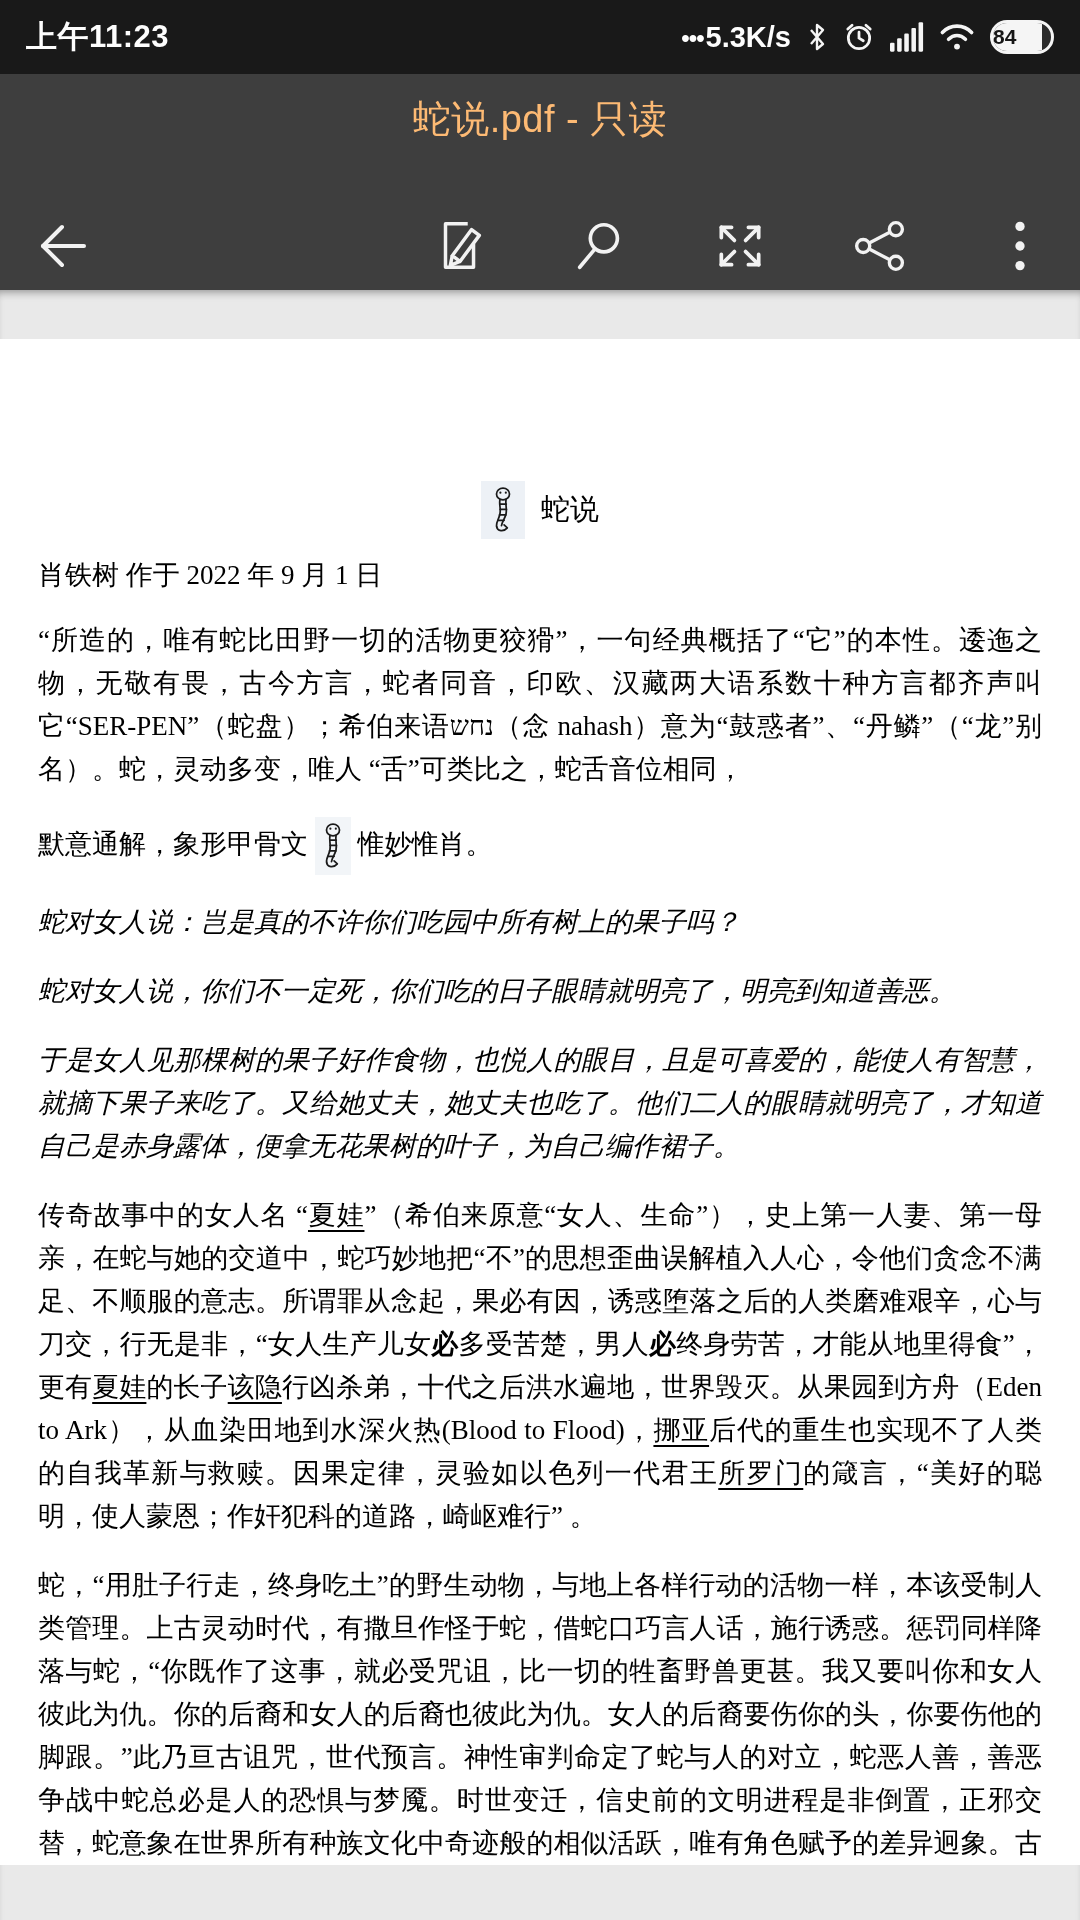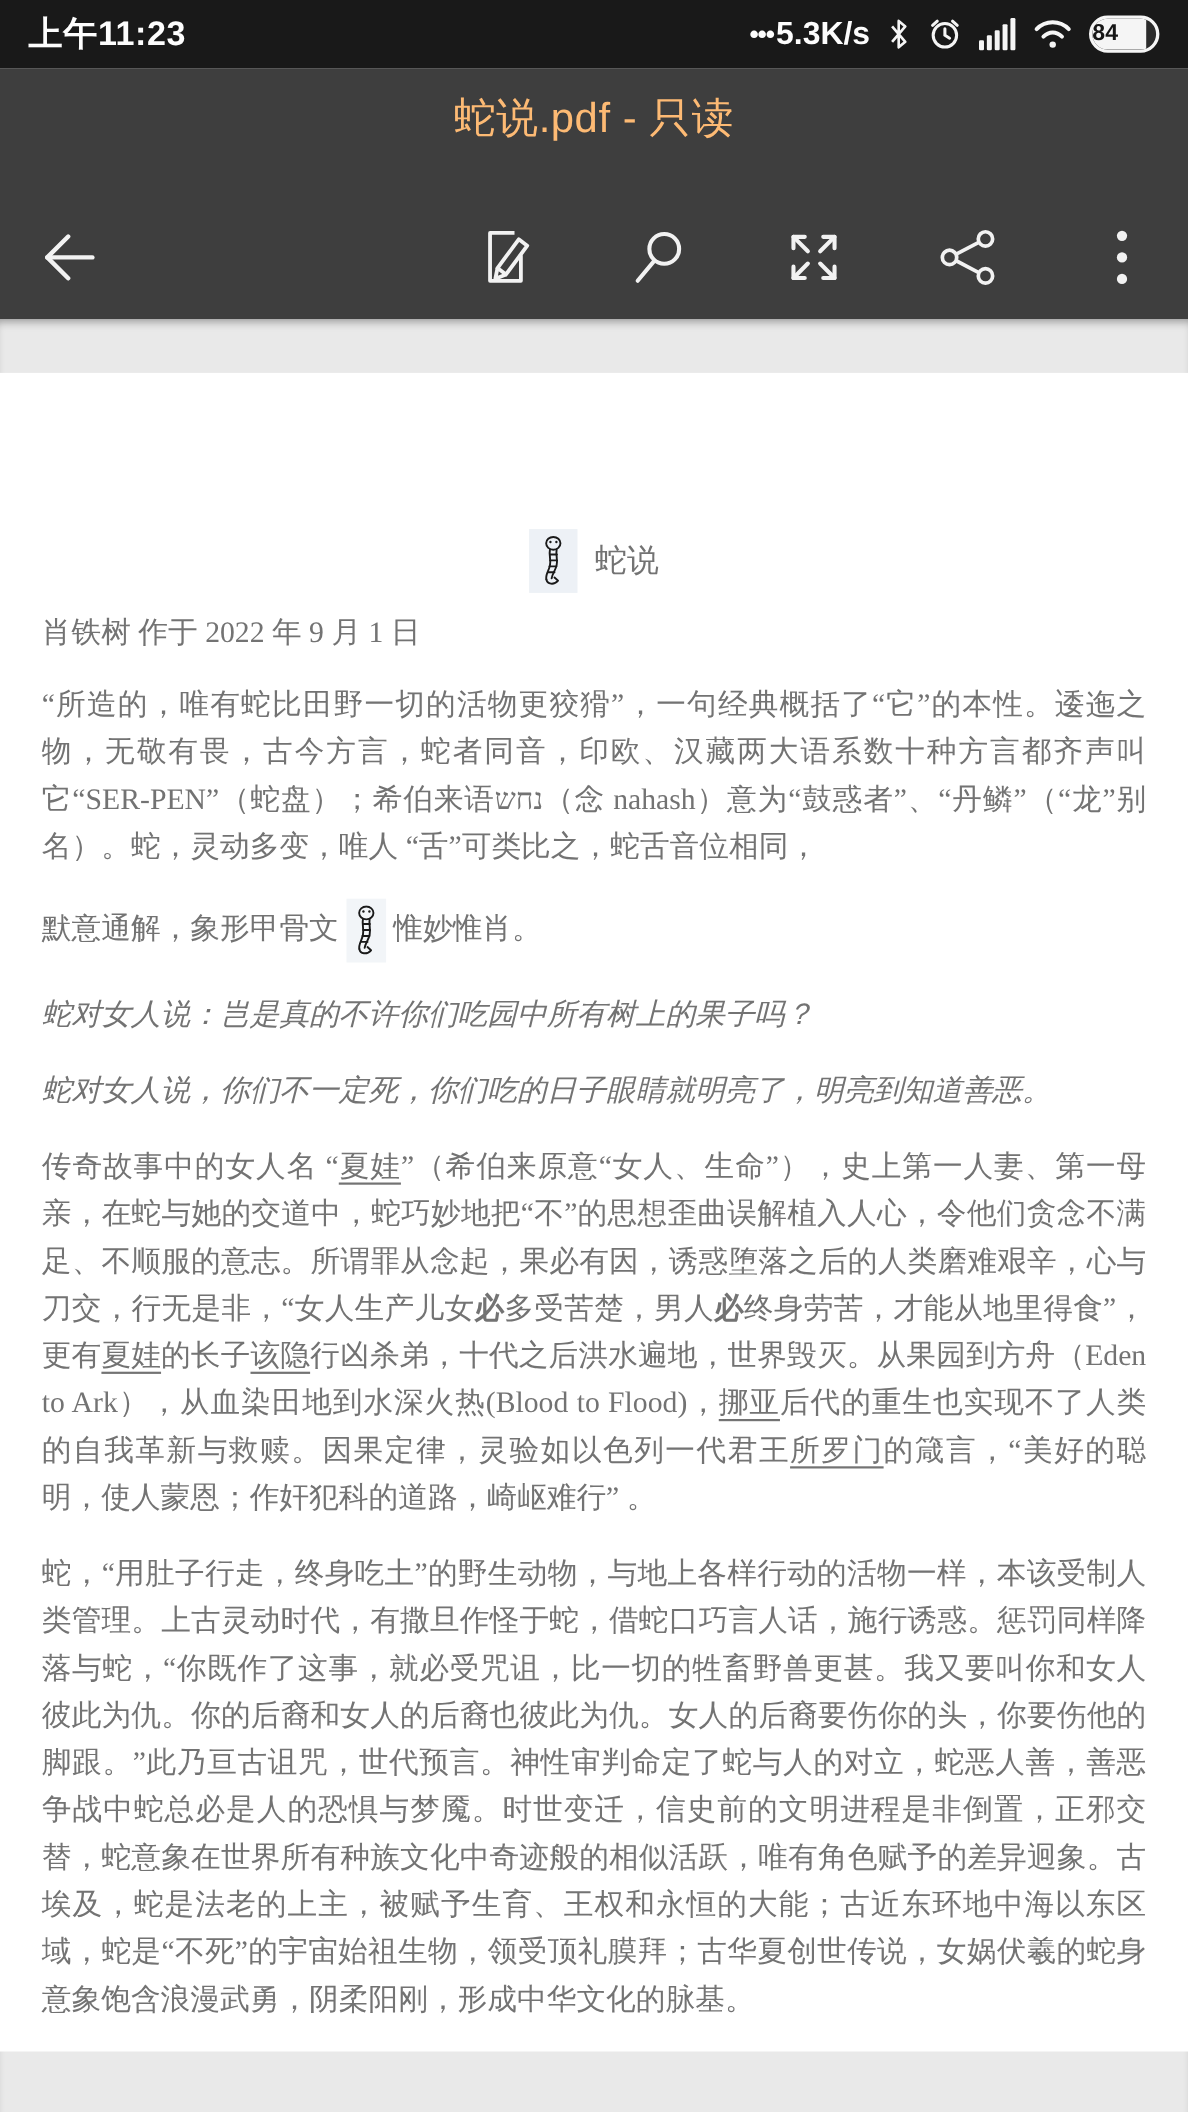--- a/index.html
+++ b/index.html
@@ -3,21 +3,21 @@
 <meta charset="utf-8">
 <style>
   html,body{margin:0;padding:0;}
   body{
     width:1080px;height:1920px;overflow:hidden;position:relative;
     background:#e9e9e9;font-family:"Liberation Sans",sans-serif;
     -webkit-font-smoothing:antialiased;
   }
   
   .status-bar{
-    height:62px;background:#191919;color:#fdfdfd;
+    height:74px;background:#191919;color:#fdfdfd;
     display:flex;align-items:center;justify-content:space-between;
     padding:0 26px;box-sizing:border-box;gap:44px;
   }
   .status-time{font-size:31px;font-weight:700;letter-spacing:.5px;}
   .status-right{display:flex;align-items:center;gap:15px;}
   .net-group{display:flex;align-items:flex-end;font-size:29px;font-weight:700;}
   .net-dots{font-size:24px;letter-spacing:-1px;line-height:1;margin-right:2px;transform:translateY(-4px);}
   .status-icon{display:inline-flex;align-items:center;}
   .battery{
     position:relative;width:64px;height:34px;border:3px solid #f5f5f5;border-radius:18px;
@@ -46,21 +46,21 @@
   .icon-btn.first-action{margin-left:auto;}
   .icon-btn svg{display:block;}
   
   .canvas{
     position:absolute;top:290px;left:0;right:0;bottom:0;background:#e9e9e9;
     box-shadow:inset 0 7px 9px -5px rgba(0,0,0,.38);
   }
   .page{
     margin-top:49px;height:1526px;background:#ffffff;
     padding:0 38px;box-sizing:border-box;overflow:hidden;
-    font-family:"Liberation Serif","DejaVu Serif",serif;color:#737373;
+    font-family:"Liberation Serif","DejaVu Serif",serif;color:#000000;
   }
   .doc-title{margin-top:142px;text-align:center;display:flex;align-items:center;justify-content:center;gap:16px;}
   .doc-title-text{font-size:29px;}
   .glyph-box{display:inline-flex;align-items:center;justify-content:center;background:#edf1f6;}
   .title-glyph-slot .glyph-box{width:44px;height:58px;}
   .inline-glyph{width:36px;height:58px;vertical-align:-16px;background:#f2f5f8;}
   .byline{margin:18px 0 0;font-size:27px;}
   .para{margin:26px 0 0;font-size:27px;line-height:43px;text-align:justify;}
   .para.italic{font-style:italic;}
   .para .u{text-decoration:underline;text-underline-offset:6px;text-decoration-thickness:2px;}
@@ -196,17 +196,18 @@
       <path d="M14.8,11.3 C14,16 15.8,19.5 14.8,24.5 C13.9,29 11.2,31.5 10.6,35.5"></path>
       <path d="M6.2,36.5 C6.8,40.5 12.5,41.5 16,37.5 L13,34.8"></path>
       <path d="M9.2,15.5 L15,15.5"></path>
       <path d="M9.4,20.5 L15.2,20.5"></path>
       <path d="M8.8,25.5 L14.6,25.5"></path>
       <path d="M7.4,30.5 L13,30.5"></path>
     </svg>
   </span><span> 惟妙惟肖。</span></p>
         <p class="para italic"><span>蛇对女人说：岂是真的不许你们吃园中所有树上的果子吗？</span></p>
         <p class="para italic"><span>蛇对女人说，你们不一定死，你们吃的日子眼睛就明亮了，明亮到知道善恶。</span></p>
+        <p class="para italic"><span>于是女人见那棵树的果子好作食物，也悦人的眼目，且是可喜爱的，能使人有智慧，就摘下果子来吃了。又给她丈夫，她丈夫也吃了。他们二人的眼睛就明亮了，才知道自己是赤身露体，便拿无花果树的叶子，为自己编作裙子。</span></p>
         <p class="para"><span>传奇故事中的女人名 “</span><span class="u">夏娃</span><span>”（希伯来原意“女人、生命”），史上第一人妻、第一母亲，在蛇与她的交道中，蛇巧妙地把“不”的思想歪曲误解植入人心，令他们贪念不满足、不顺服的意志。所谓罪从念起，果必有因，诱惑堕落之后的人类磨难艰辛，心与刀交，行无是非，“女人生产儿女</span><span class="b">必</span><span>多受苦楚，男人</span><span class="b">必</span><span>终身劳苦，才能从地里得食”，更有</span><span class="u">夏娃</span><span>的长子</span><span class="u">该隐</span><span>行凶杀弟，十代之后洪水遍地，世界毁灭。从果园到方舟（Eden to Ark），从血染田地到水深火热(Blood to Flood)，</span><span class="u">挪亚</span><span>后代的重生也实现不了人类的自我革新与救赎。因果定律，灵验如以色列一代君王</span><span class="u">所罗门</span><span>的箴言，“美好的聪明，使人蒙恩；作奸犯科的道路，崎岖难行” 。</span></p>
         <p class="para"><span>蛇，“用肚子行走，终身吃土”的野生动物，与地上各样行动的活物一样，本该受制人类管理。上古灵动时代，有撒旦作怪于蛇，借蛇口巧言人话，施行诱惑。惩罚同样降落与蛇，“你既作了这事，就必受咒诅，比一切的牲畜野兽更甚。我又要叫你和女人彼此为仇。你的后裔和女人的后裔也彼此为仇。女人的后裔要伤你的头，你要伤他的脚跟。”此乃亘古诅咒，世代预言。神性审判命定了蛇与人的对立，蛇恶人善，善恶争战中蛇总必是人的恐惧与梦魇。时世变迁，信史前的文明进程是非倒置，正邪交替，蛇意象在世界所有种族文化中奇迹般的相似活跃，唯有角色赋予的差异迥象。古埃及，蛇是法老的上主，被赋予生育、王权和永恒的大能；古近东环地中海以东区域，蛇是“不死”的宇宙始祖生物，领受顶礼膜拜；古华夏创世传说，女娲伏羲的蛇身意象饱含浪漫武勇，阴柔阳刚，形成中华文化的脉基。</span></p>
       </div>
   </div>
 </div>
 
 </body></html>

